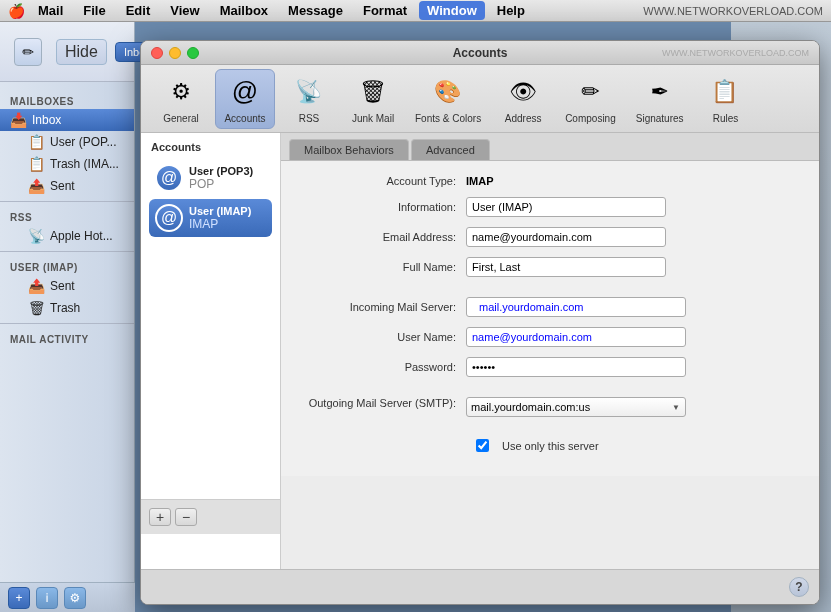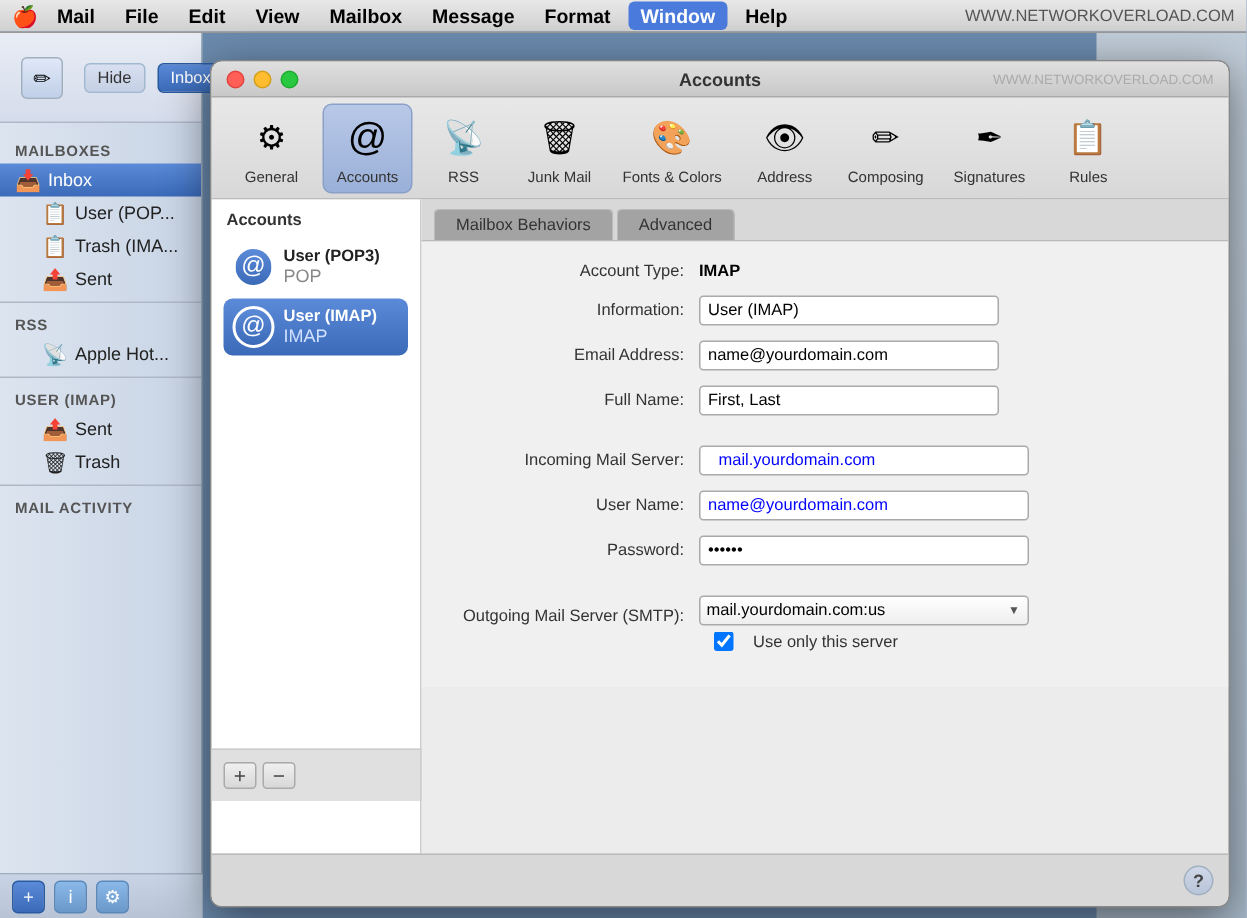--- a/index.html
+++ b/index.html
@@ -90,21 +90,21 @@
       display: flex;
       align-items: center;
       justify-content: center;
       font-size: 14px;
     }
     .hide-btn {
       background: linear-gradient(to bottom, #d8e0f0, #c5d0e5);
       border: 1px solid #a0b8d0;
       border-radius: 4px;
       padding: 3px 8px;
-      font-size: 11px;
+      font-size: 16px;
       cursor: pointer;
       color: #333;
     }
     .inbox-btn {
       background: linear-gradient(to bottom, #5a8ad8, #3a6ab8);
       border: 1px solid #2a5aa0;
       border-radius: 4px;
       padding: 3px 8px;
       font-size: 11px;
       cursor: pointer;
@@ -387,22 +387,22 @@
       outline: none;
     }
     .form-input.wide {
       width: 220px;
     }
     .form-section-gap {
       height: 10px;
     }
     .form-smtp-row {
       display: flex;
-      align-items: flex-end;
-      margin-bottom: 4px;
+      align-items: flex-start;
+      margin-bottom: 22px;
     }
     .smtp-select {
       width: 220px;
       height: 20px;
       border: 1px solid #aaa;
       border-radius: 3px;
       background: linear-gradient(to bottom, #fff, #eee);
       padding: 0 4px;
       font-size: 11px;
       appearance: none;

